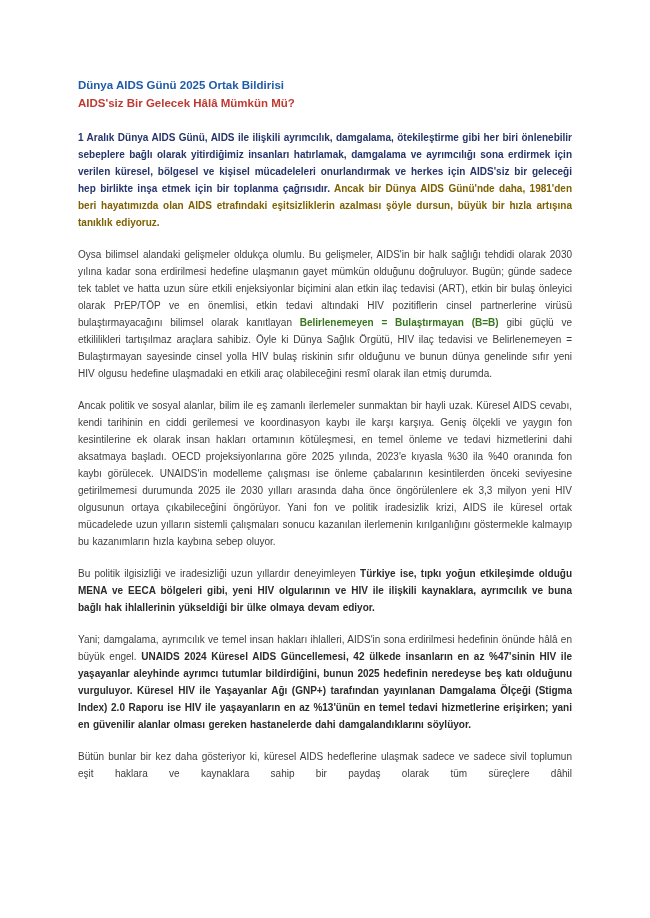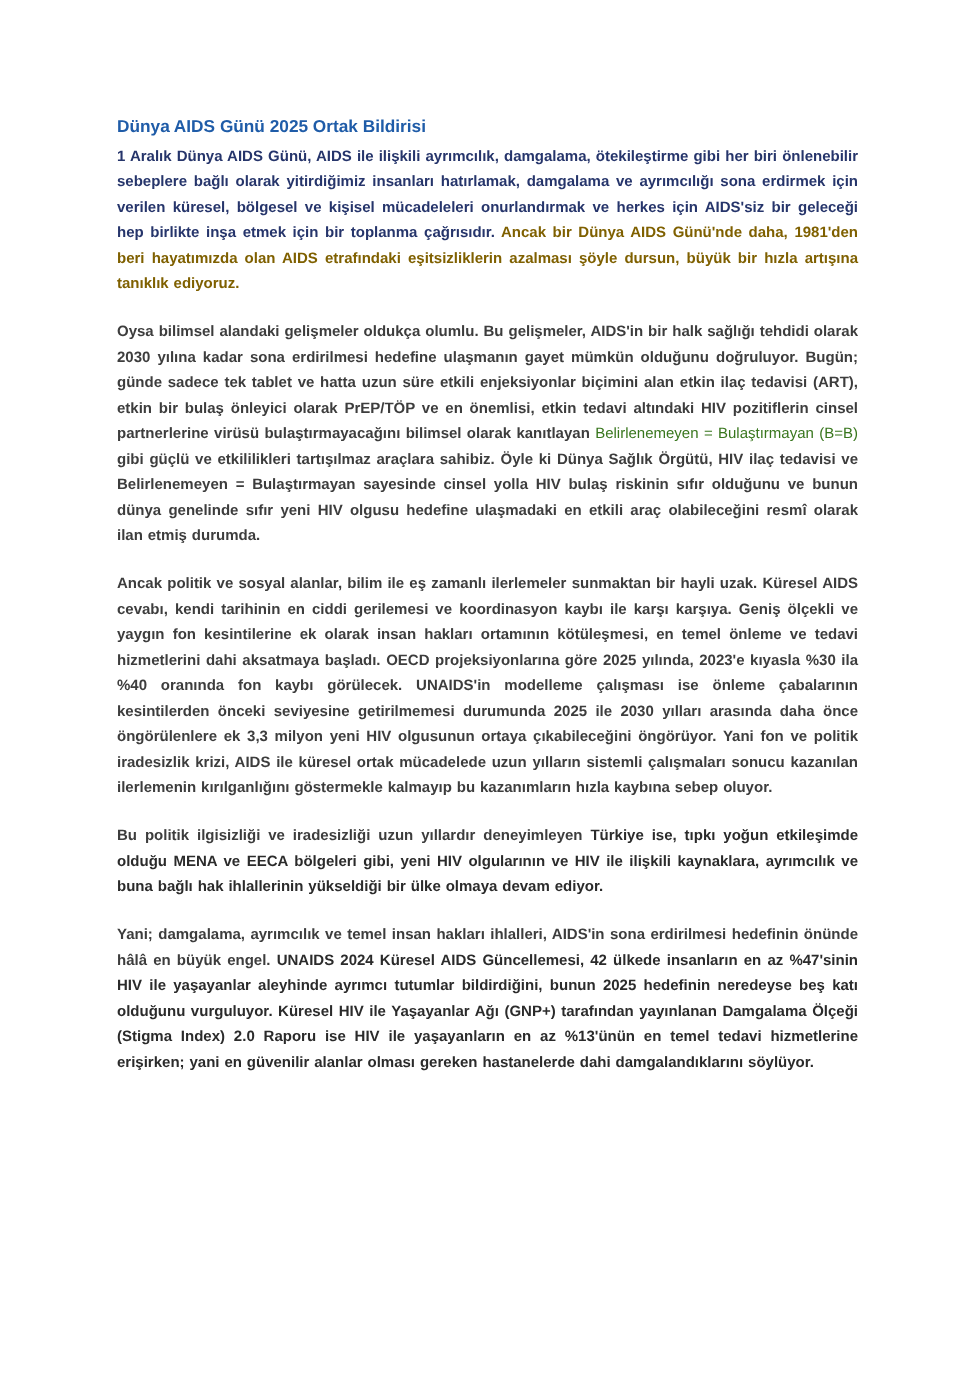--- a/index.html
+++ b/index.html
@@ -40,31 +40,33 @@
   }
   .doc-body p{
     margin:0 0 15px 0;
     font-size:10px;
     line-height:17px;
     text-align:justify;
     color:var(--body);
     word-spacing:0.5px;
   }
   .doc-body p.cut{ text-align-last:justify; }
-  .seg.regular{ font-weight:700; color:var(--body); }
+  .seg.regular{ font-weight:400; color:var(--body); }
   .seg.bold{ font-weight:700; color:var(--bold-black); }
   .seg.bold-navy{ font-weight:700; color:var(--navy); }
   .seg.bold-olive{ font-weight:700; color:var(--olive); }
-  .seg.bold-green{ font-weight:400; color:var(--green); }
+  .seg.bold-green{ font-weight:700; color:var(--green); }
 </style>
 </head>
 <body>
 
 <div class="page">
   <h1 class="doc-title">Dünya AIDS Günü 2025 Ortak Bildirisi</h1>
+  <h2 class="doc-subtitle">AIDS'siz Bir Gelecek Hâlâ Mümkün Mü?</h2>
   <div class="doc-body">
     <p><span class="seg bold-navy">1 Aralık Dünya AIDS Günü, AIDS ile ilişkili ayrımcılık, damgalama, ötekileştirme gibi her biri önlenebilir sebeplere bağlı olarak yitirdiğimiz insanları hatırlamak, damgalama ve ayrımcılığı sona erdirmek için verilen küresel, bölgesel ve kişisel mücadeleleri onurlandırmak ve herkes için AIDS'siz bir geleceği hep birlikte inşa etmek için bir toplanma çağrısıdır. </span><span class="seg bold-olive">Ancak bir Dünya AIDS Günü'nde daha, 1981'den beri hayatımızda olan AIDS etrafındaki eşitsizliklerin azalması şöyle dursun, büyük bir hızla artışına tanıklık ediyoruz.</span></p>
     <p><span class="seg regular">Oysa bilimsel alandaki gelişmeler oldukça olumlu. Bu gelişmeler, AIDS'in bir halk sağlığı tehdidi olarak 2030 yılına kadar sona erdirilmesi hedefine ulaşmanın gayet mümkün olduğunu doğruluyor. Bugün; günde sadece tek tablet ve hatta uzun süre etkili enjeksiyonlar biçimini alan etkin ilaç tedavisi (ART), etkin bir bulaş önleyici olarak PrEP/TÖP ve en önemlisi, etkin tedavi altındaki HIV pozitiflerin cinsel partnerlerine virüsü bulaştırmayacağını bilimsel olarak kanıtlayan </span><span class="seg bold-green">Belirlenemeyen = Bulaştırmayan (B=B)</span><span class="seg regular"> gibi güçlü ve etkililikleri tartışılmaz araçlara sahibiz. Öyle ki Dünya Sağlık Örgütü, HIV ilaç tedavisi ve Belirlenemeyen = Bulaştırmayan sayesinde cinsel yolla HIV bulaş riskinin sıfır olduğunu ve bunun dünya genelinde sıfır yeni HIV olgusu hedefine ulaşmadaki en etkili araç olabileceğini resmî olarak ilan etmiş durumda.</span></p>
     <p><span class="seg regular">Ancak politik ve sosyal alanlar, bilim ile eş zamanlı ilerlemeler sunmaktan bir hayli uzak. Küresel AIDS cevabı, kendi tarihinin en ciddi gerilemesi ve koordinasyon kaybı ile karşı karşıya. Geniş ölçekli ve yaygın fon kesintilerine ek olarak insan hakları ortamının kötüleşmesi, en temel önleme ve tedavi hizmetlerini dahi aksatmaya başladı. OECD projeksiyonlarına göre 2025 yılında, 2023'e kıyasla %30 ila %40 oranında fon kaybı görülecek. UNAIDS'in modelleme çalışması ise önleme çabalarının kesintilerden önceki seviyesine getirilmemesi durumunda 2025 ile 2030 yılları arasında daha önce öngörülenlere ek 3,3 milyon yeni HIV olgusunun ortaya çıkabileceğini öngörüyor. Yani fon ve politik iradesizlik krizi, AIDS ile küresel ortak mücadelede uzun yılların sistemli çalışmaları sonucu kazanılan ilerlemenin kırılganlığını göstermekle kalmayıp bu kazanımların hızla kaybına sebep oluyor.</span></p>
     <p><span class="seg regular">Bu politik ilgisizliği ve iradesizliği uzun yıllardır deneyimleyen </span><span class="seg bold">Türkiye ise, tıpkı yoğun etkileşimde olduğu MENA ve EECA bölgeleri gibi, yeni HIV olgularının ve HIV ile ilişkili kaynaklara, ayrımcılık ve buna bağlı hak ihlallerinin yükseldiği bir ülke olmaya devam ediyor.</span></p>
     <p><span class="seg regular">Yani; damgalama, ayrımcılık ve temel insan hakları ihlalleri, AIDS'in sona erdirilmesi hedefinin önünde hâlâ en büyük engel. </span><span class="seg bold">UNAIDS 2024 Küresel AIDS Güncellemesi, 42 ülkede insanların en az %47'sinin HIV ile yaşayanlar aleyhinde ayrımcı tutumlar bildirdiğini, bunun 2025 hedefinin neredeyse beş katı olduğunu vurguluyor. Küresel HIV ile Yaşayanlar Ağı (GNP+) tarafından yayınlanan Damgalama Ölçeği (Stigma Index) 2.0 Raporu ise HIV ile yaşayanların en az %13'ünün en temel tedavi hizmetlerine erişirken; yani en güvenilir alanlar olması gereken hastanelerde dahi damgalandıklarını söylüyor.</span></p>
+    <p class="cut"><span class="seg regular">Bütün bunlar bir kez daha gösteriyor ki, küresel AIDS hedeflerine ulaşmak sadece ve sadece sivil toplumun eşit haklara ve kaynaklara sahip bir paydaş olarak tüm süreçlere dâhil</span></p>
   </div>
 </div>
 
 </body></html>

